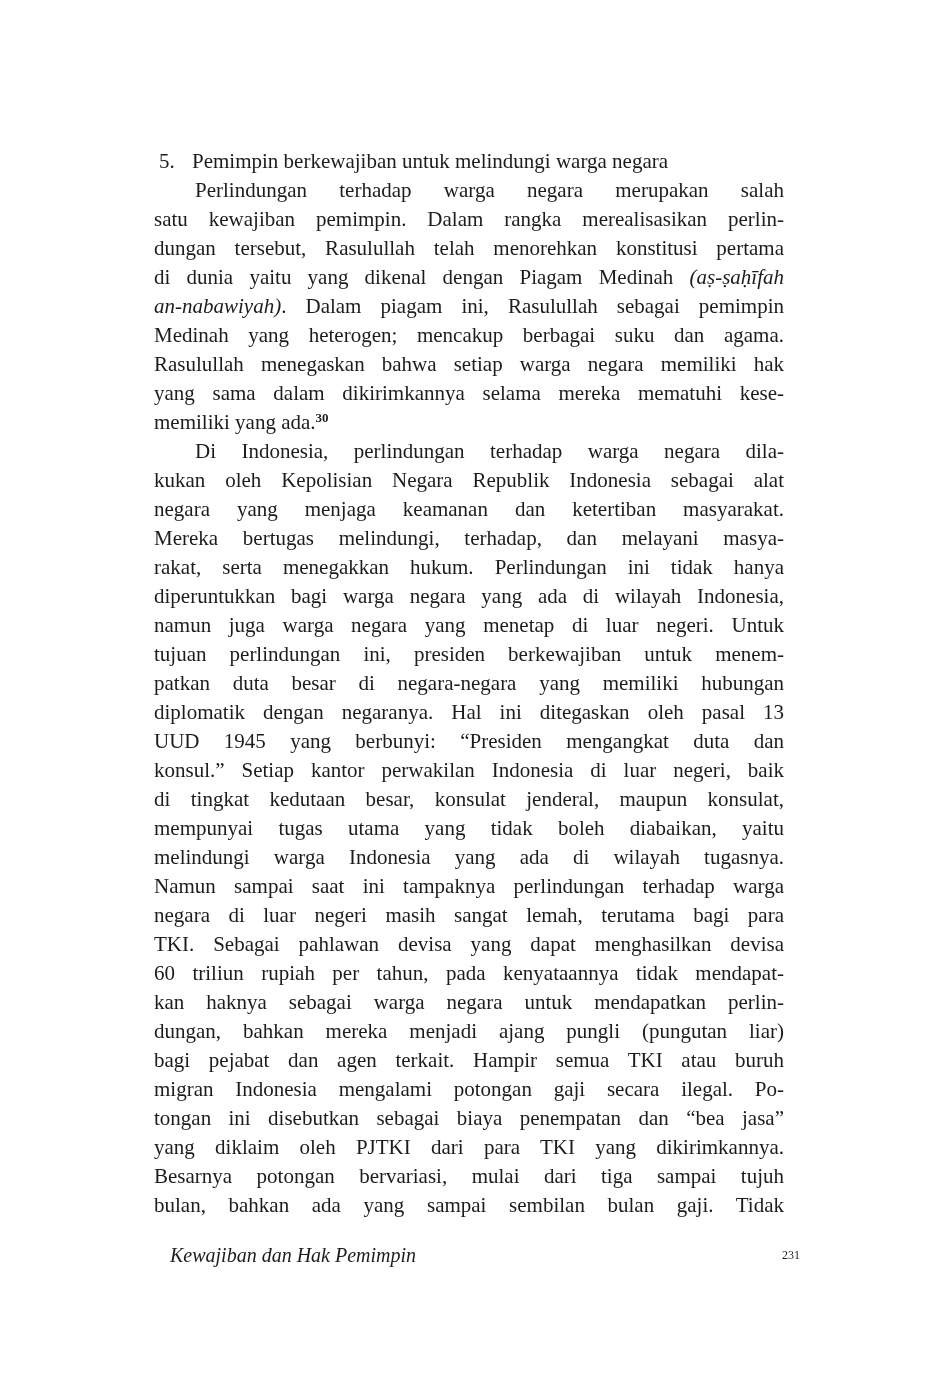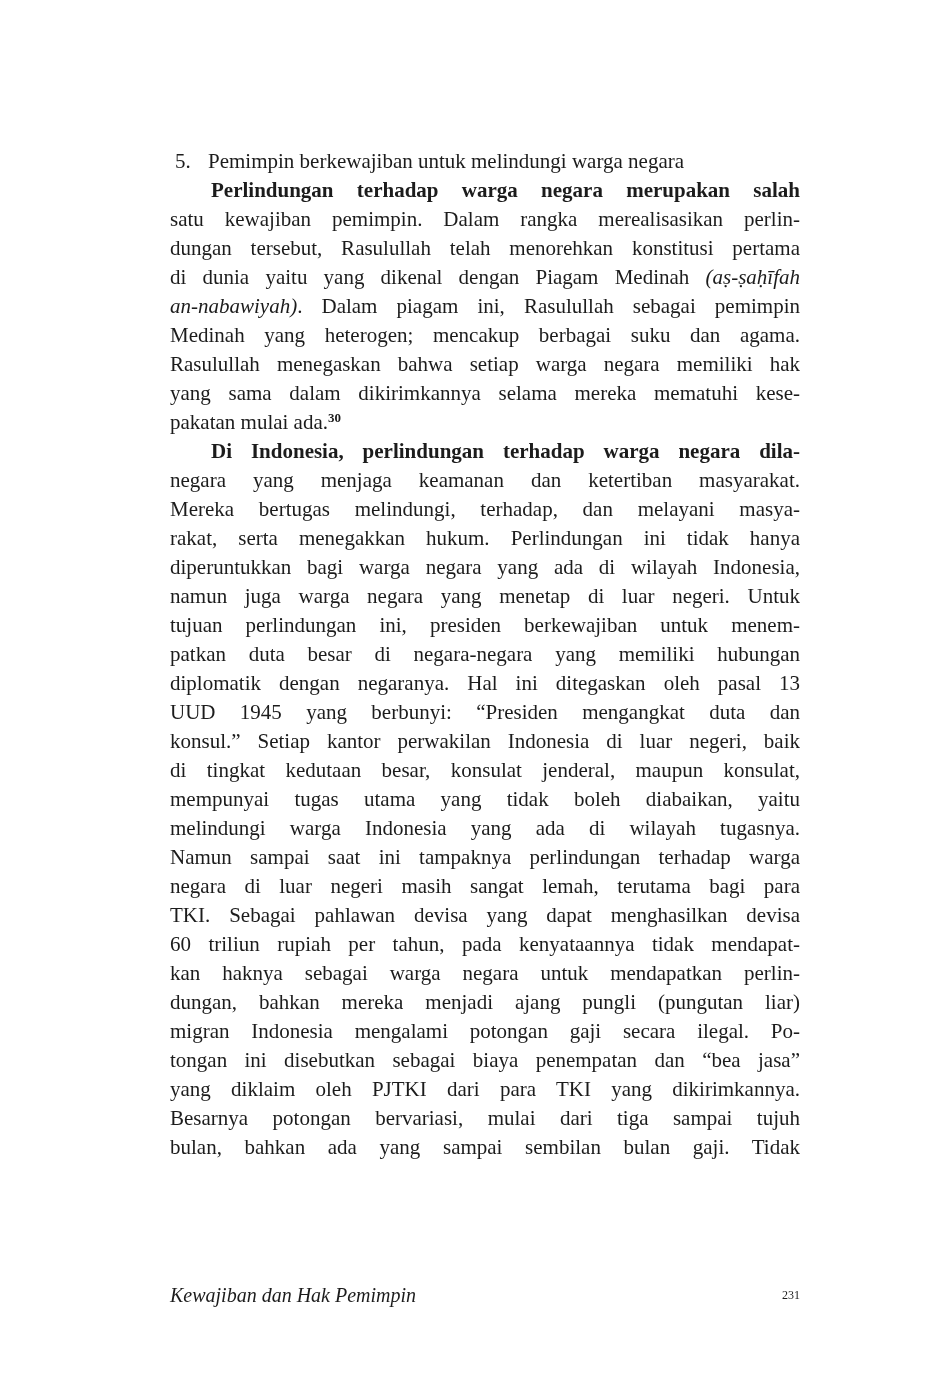--- a/index.html
+++ b/index.html
@@ -7,21 +7,21 @@
     position: relative;
     width: 946px;
     height: 1388px;
     background: #ffffff;
     font-family: "Liberation Serif", "DejaVu Serif", serif;
     color: #1c1c1c;
     overflow: hidden;
   }
   .text-block {
     position: absolute;
-    left: 170px;
+    left: 154px;
     top: 147px;
     width: 630px;
   }
   .heading {
     font-size: 21px;
     line-height: 29px;
     white-space: nowrap;
     padding-left: 5px;
   }
   .h-num {
@@ -29,37 +29,36 @@
     width: 33px;
   }
   .para { margin: 0; }
   .line {
     font-size: 21px;
     line-height: 29px;
     text-align: justify;
     text-align-last: justify;
   }
   .line.ragged { text-align-last: left; }
-  .line.indent { padding-left: 41px; font-weight: bold; }
+  .line.indent { padding-left: 41px; }
   .italic { font-style: italic; }
   .sup {
     font-size: 13px;
     line-height: 0;
     vertical-align: 7px;
     font-weight: bold;
   }
   .footer {
     position: absolute;
     left: 170px;
     top: 1242px;
     width: 630px;
     display: flex;
     justify-content: space-between;
     align-items: flex-start;
-    margin-top: 40px;
   }
   .footer-title {
     font-style: italic;
     font-size: 20px;
     line-height: 26px;
   }
   .footer-page {
     font-size: 12px;
     line-height: 26px;
   }
@@ -75,43 +74,45 @@
     <div id="paragraphs">
         <div class="para">
           <div class="line indent"><span>Perlindungan terhadap warga negara merupakan salah</span></div>
           <div class="line"><span>satu kewajiban pemimpin. Dalam rangka merealisasikan perlin-</span></div>
           <div class="line"><span>dungan tersebut, Rasulullah telah menorehkan konstitusi pertama</span></div>
           <div class="line"><span>di dunia yaitu yang dikenal dengan Piagam Medinah </span><span class="italic">(aṣ-ṣaḥīfah</span></div>
           <div class="line"><span class="italic">an-nabawiyah)</span><span>. Dalam piagam ini, Rasulullah sebagai pemimpin</span></div>
           <div class="line"><span>Medinah yang heterogen; mencakup berbagai suku dan agama.</span></div>
           <div class="line"><span>Rasulullah menegaskan bahwa setiap warga negara memiliki hak</span></div>
           <div class="line"><span>yang sama dalam dikirimkannya selama mereka mematuhi kese-</span></div>
-          <div class="line ragged"><span>pakatan mulai ada.</span><span class="sup">30</span></div>
+          <div class="line ragged"><span>memiliki yang ada.</span><span class="sup">30</span></div>
         </div>
         <div class="para">
           <div class="line indent"><span>Di Indonesia, perlindungan terhadap warga negara dila-</span></div>
+          <div class="line"><span>kukan oleh Kepolisian Negara Republik Indonesia sebagai alat</span></div>
           <div class="line"><span>negara yang menjaga keamanan dan ketertiban masyarakat.</span></div>
           <div class="line"><span>Mereka bertugas melindungi, terhadap, dan melayani masya-</span></div>
           <div class="line"><span>rakat, serta menegakkan hukum. Perlindungan ini tidak hanya</span></div>
           <div class="line"><span>diperuntukkan bagi warga negara yang ada di wilayah Indonesia,</span></div>
           <div class="line"><span>namun juga warga negara yang menetap di luar negeri. Untuk</span></div>
           <div class="line"><span>tujuan perlindungan ini, presiden berkewajiban untuk menem-</span></div>
           <div class="line"><span>patkan duta besar di negara-negara yang memiliki hubungan</span></div>
           <div class="line"><span>diplomatik dengan negaranya. Hal ini ditegaskan oleh pasal 13</span></div>
           <div class="line"><span>UUD 1945 yang berbunyi: “Presiden mengangkat duta dan</span></div>
           <div class="line"><span>konsul.” Setiap kantor perwakilan Indonesia di luar negeri, baik</span></div>
           <div class="line"><span>di tingkat kedutaan besar, konsulat jenderal, maupun konsulat,</span></div>
           <div class="line"><span>mempunyai tugas utama yang tidak boleh diabaikan, yaitu</span></div>
           <div class="line"><span>melindungi warga Indonesia yang ada di wilayah tugasnya.</span></div>
           <div class="line"><span>Namun sampai saat ini tampaknya perlindungan terhadap warga</span></div>
           <div class="line"><span>negara di luar negeri masih sangat lemah, terutama bagi para</span></div>
           <div class="line"><span>TKI. Sebagai pahlawan devisa yang dapat menghasilkan devisa</span></div>
           <div class="line"><span>60 triliun rupiah per tahun, pada kenyataannya tidak mendapat-</span></div>
           <div class="line"><span>kan haknya sebagai warga negara untuk mendapatkan perlin-</span></div>
           <div class="line"><span>dungan, bahkan mereka menjadi ajang pungli (pungutan liar)</span></div>
+          <div class="line"><span>bagi pejabat dan agen terkait. Hampir semua TKI atau buruh</span></div>
           <div class="line"><span>migran Indonesia mengalami potongan gaji secara ilegal. Po-</span></div>
           <div class="line"><span>tongan ini disebutkan sebagai biaya penempatan dan “bea jasa”</span></div>
           <div class="line"><span>yang diklaim oleh PJTKI dari para TKI yang dikirimkannya.</span></div>
           <div class="line"><span>Besarnya potongan bervariasi, mulai dari tiga sampai tujuh</span></div>
           <div class="line"><span>bulan, bahkan ada yang sampai sembilan bulan gaji. Tidak</span></div>
         </div>
       </div>
   </div>
   <div class="footer">
     <span class="footer-title">Kewajiban dan Hak Pemimpin</span>

